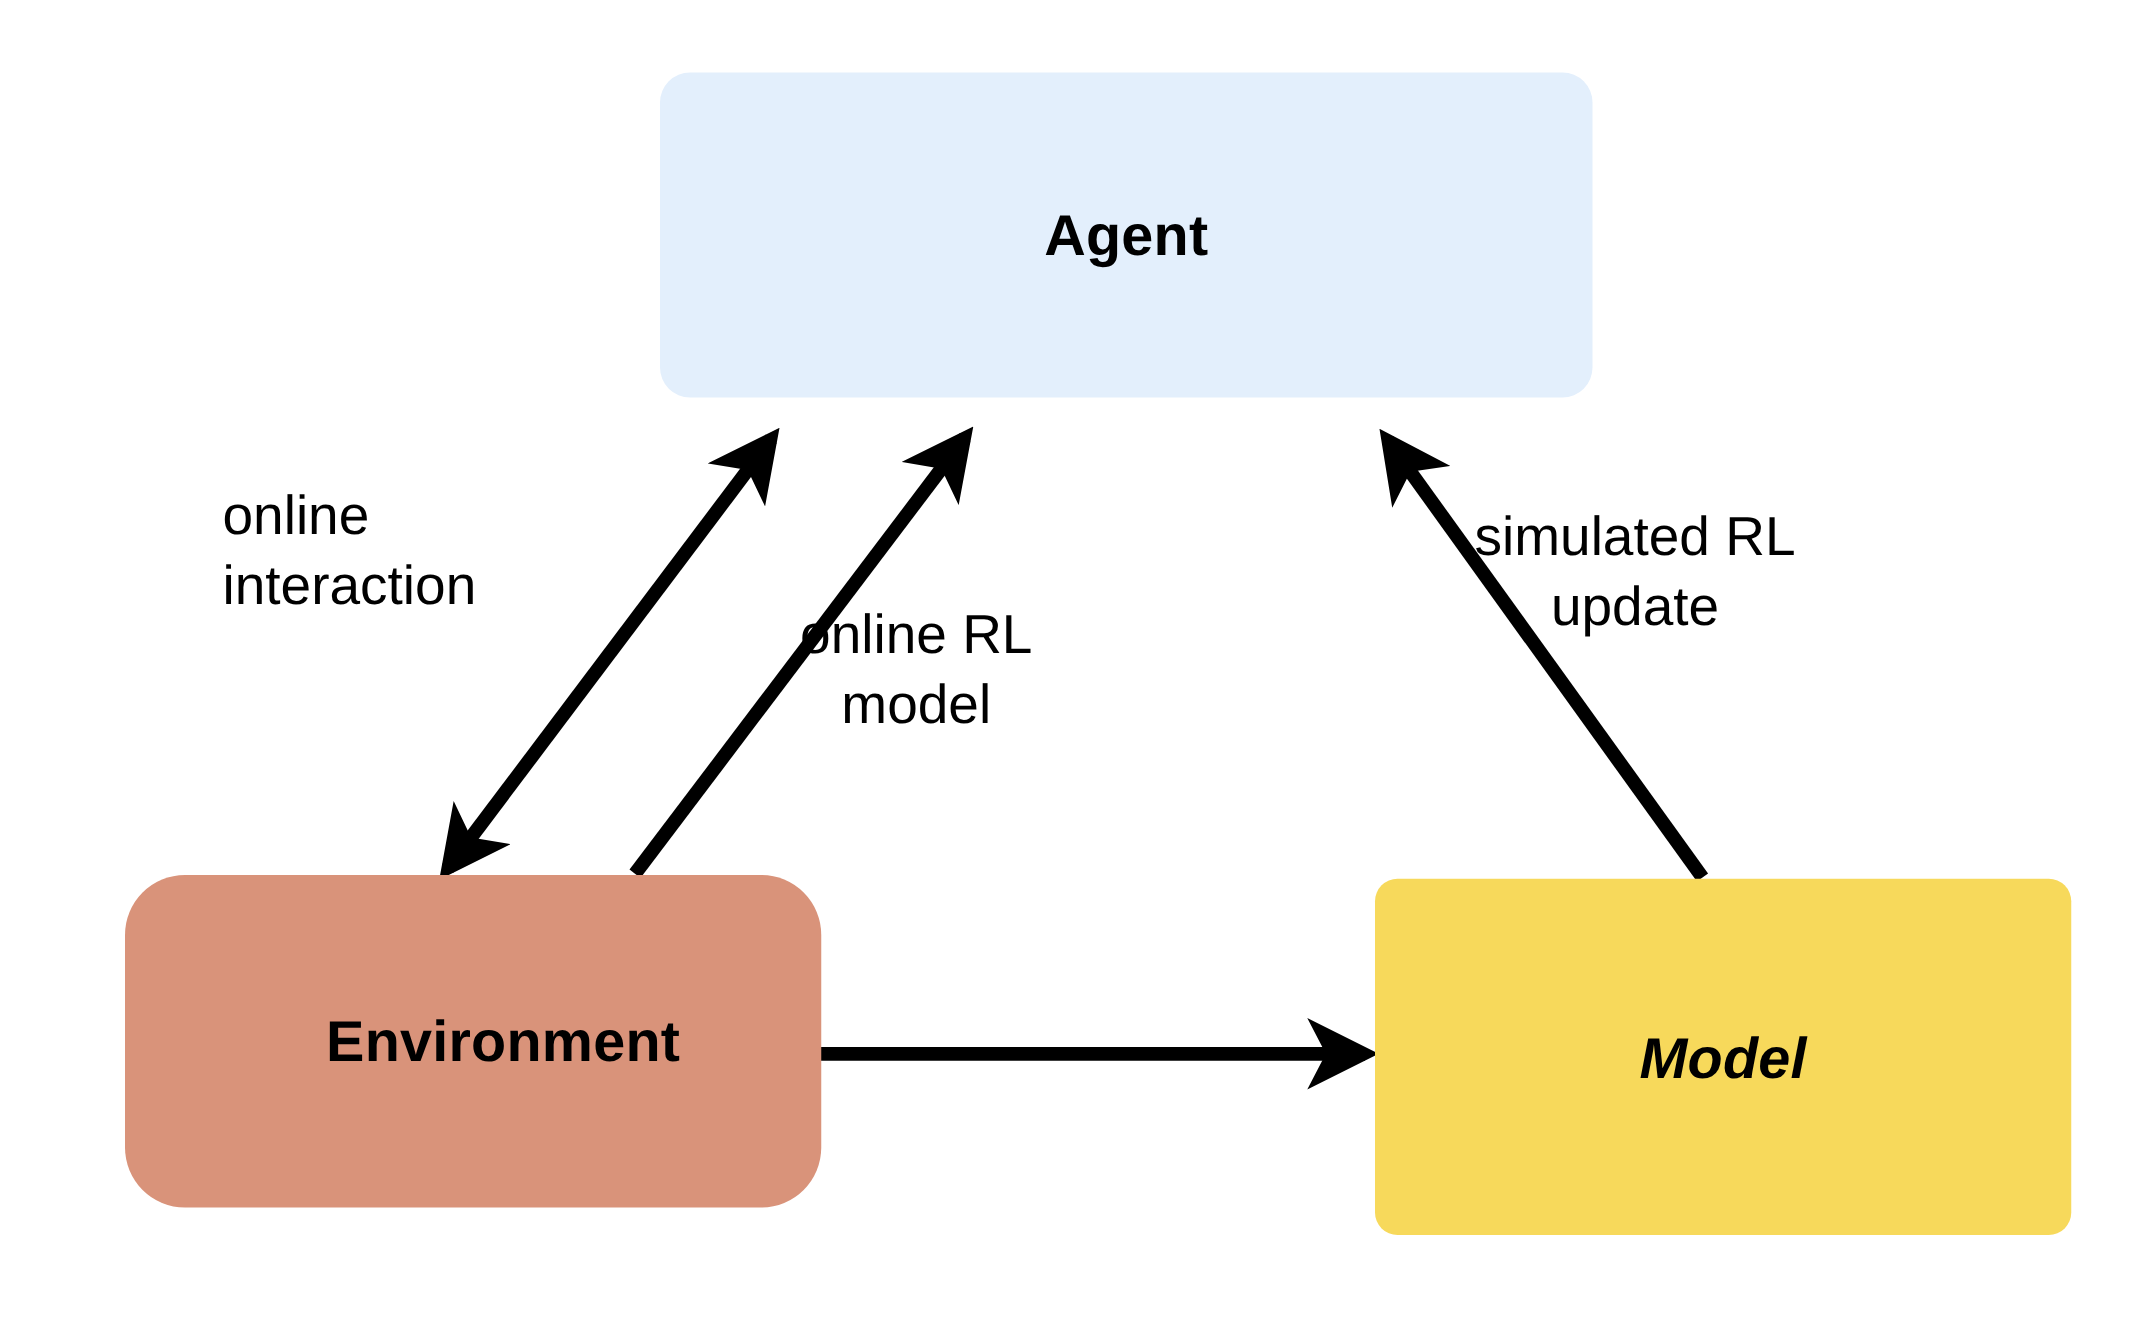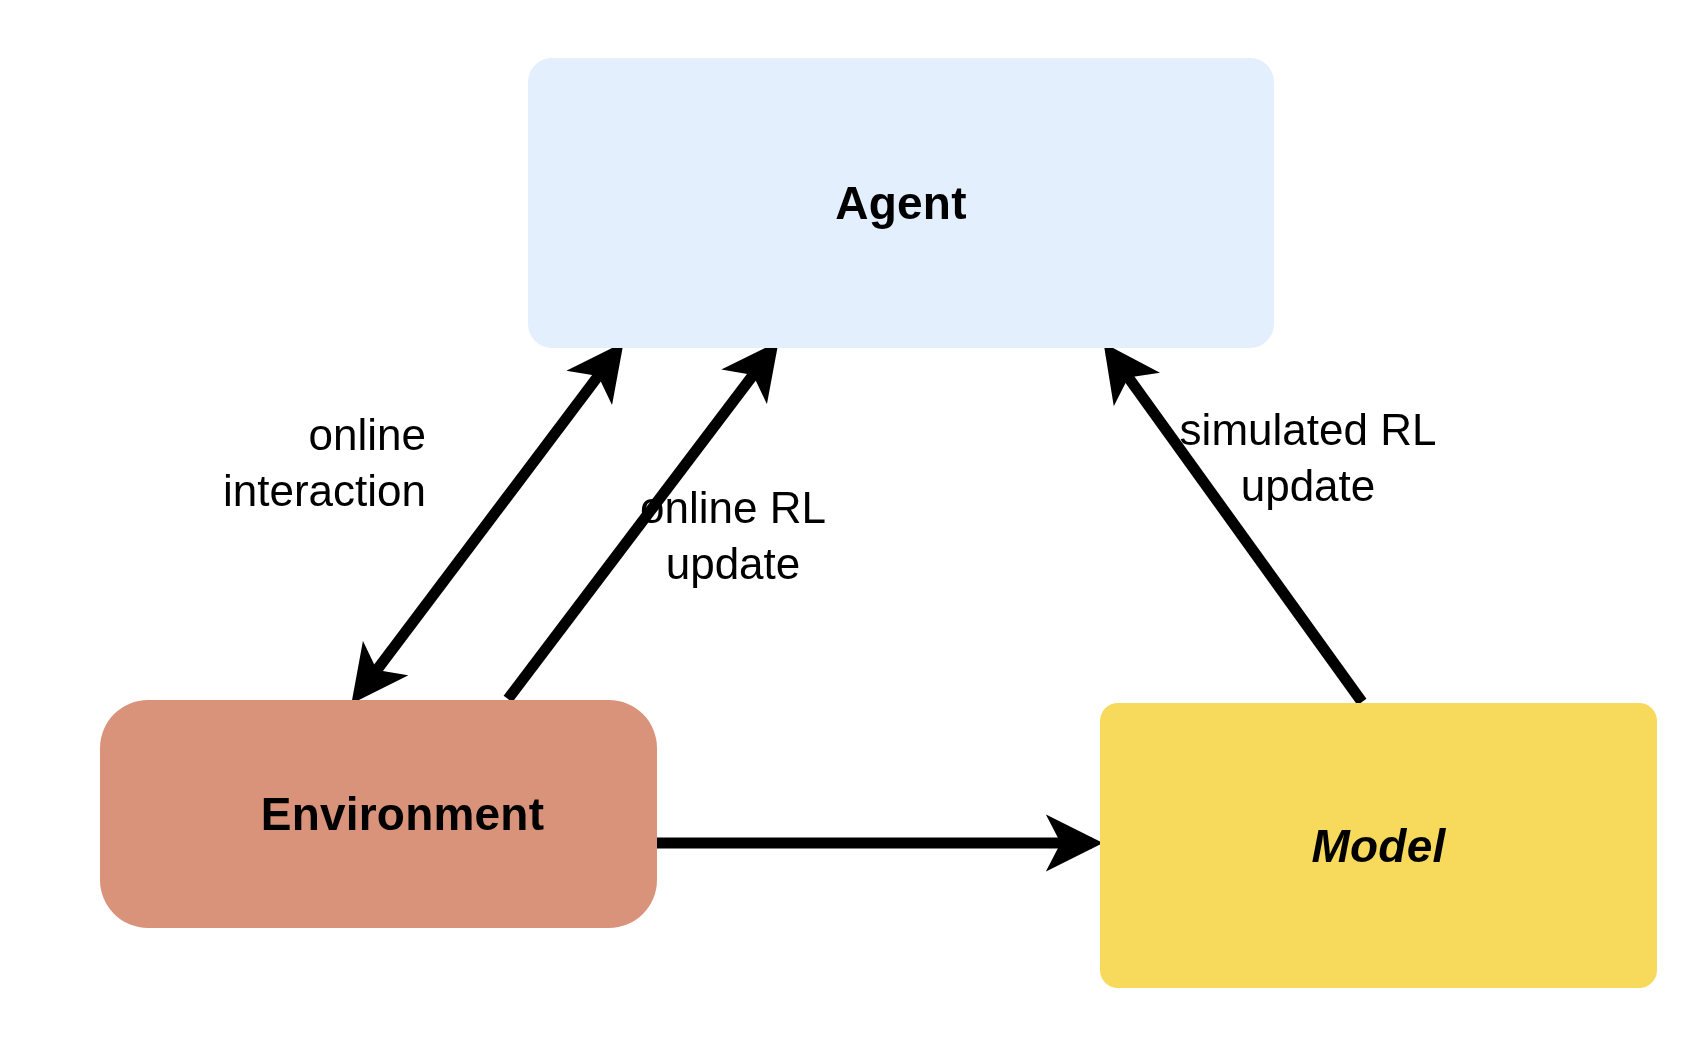--- a/index.html
+++ b/index.html
@@ -35,30 +35,30 @@
   .node-label {
     font-weight: bold;
     color: #000000;
     letter-spacing: 0.2px;
     line-height: 1;
   }
   #node-agent {
     left: 528px;
     top: 58px;
     width: 746px;
-    height: 290px;
+    height: 260px;
     background: #e3effc;
     border-radius: 24px;
   }
   #node-agent .node-label { font-size: 46px; }
   #node-environment {
     left: 100px;
     top: 700px;
     width: 557px;
-    height: 228px;
+    height: 266px;
     background: #d9937a;
     border-radius: 48px;
     padding-left: 48px;
   }
   #node-environment .node-label { font-size: 46px; }
   #node-model {
     left: 1100px;
     top: 703px;
     width: 557px;
     height: 285px;
@@ -69,25 +69,24 @@
 
   .edge-label {
     position: absolute;
     color: #000000;
     font-size: 44px;
     line-height: 1.28;
     white-space: pre-line;
     text-align: center;
   }
   #label-online-interaction {
-    left: 166px;
+    left: 178px;
     top: 385px;
     width: 260px;
-    text-align: right;
-    margin-top: 22px;
+    text-align: left;
   }
   #label-online-rl-update {
     left: 608px;
     top: 480px;
     width: 250px;
     text-align: center;
   }
   #label-simulated-rl-update {
     left: 1138px;
     top: 402px;
@@ -134,19 +133,19 @@
   </div>
 
   <div class="node" id="node-model">
     <span class="node-label">Model</span>
   </div>
 
   <div class="edge-label" id="label-online-interaction">online
 interaction</div>
 
   <div class="edge-label" id="label-online-rl-update">online RL
-update</div>
+model</div>
 
   <div class="edge-label" id="label-simulated-rl-update">simulated RL
 update</div>
 
 
 </div>
 
 </body></html>

